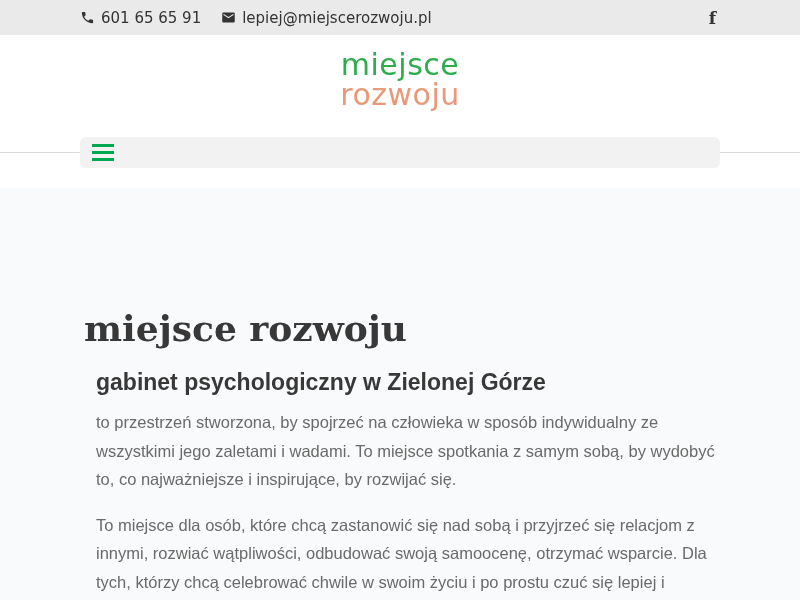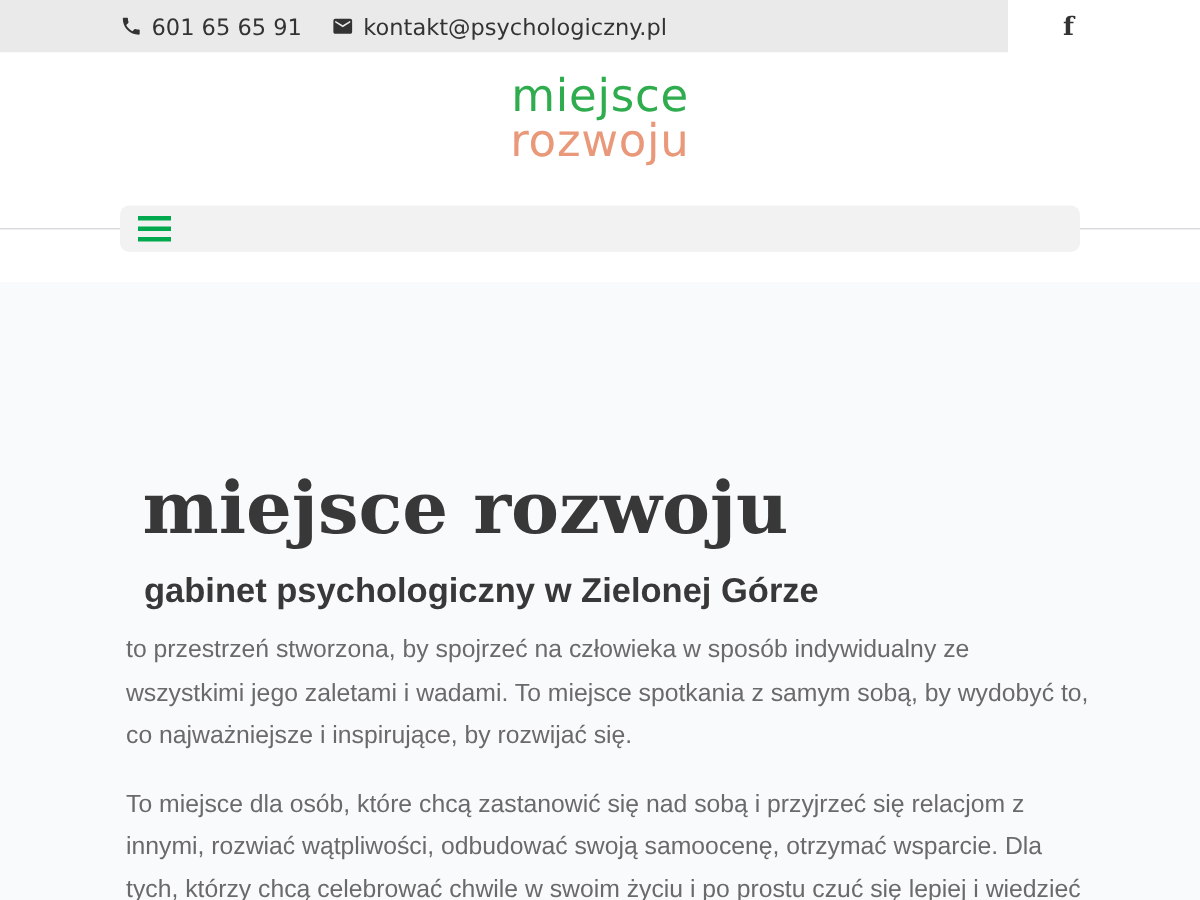--- a/index.html
+++ b/index.html
@@ -1,20 +1,20 @@
 <!DOCTYPE html>
 <html><head>
 <meta charset="utf-8">
 <style>
   html,body{margin:0;padding:0;background:#fff;}
   .page{position:relative;width:800px;height:600px;overflow:hidden;background:#fff;
         font-family:"Liberation Sans",sans-serif;}
 
   
-  .topbar{position:absolute;left:0;top:0;width:672px;height:35px;background:#eaeaea;
+  .topbar{position:absolute;left:0;top:0;width:800px;height:35px;background:#eaeaea;
           display:flex;align-items:center;box-sizing:border-box;padding-left:80px;
           font-family:"DejaVu Sans",sans-serif;}
   .topbar-item{display:flex;align-items:center;gap:6px;color:#333;text-decoration:none;
                font-size:15px;font-weight:500;margin-right:20px;cursor:pointer;}
   .topbar-item .icn{display:inline-flex;align-items:center;}
   .topbar-item svg{width:15px;height:15px;fill:#333;}
   .fb-link{position:absolute;right:84px;top:0;height:35px;display:flex;align-items:center;
            text-decoration:none;color:#333;font-family:"DejaVu Serif",serif;
            font-weight:700;font-size:17px;cursor:pointer;}
 
@@ -33,25 +33,25 @@
             border-radius:6px;display:flex;align-items:center;box-sizing:border-box;
             padding:0 12px;cursor:pointer;}
   .menu-label{font-size:15px;color:#666;flex:1;}
   .hamburger{display:flex;flex-direction:column;justify-content:center;gap:4px;
              width:22px;height:22px;cursor:pointer;}
   .hamburger span{display:block;width:22px;height:3px;background:#00a94e;}
 
   
   .content{position:absolute;left:0;top:188px;width:800px;height:412px;background:#f9fafb;}
   .text-block{position:absolute;left:80px;top:112px;width:648px;}
-  .text-block h1{margin:15px;font-family:"DejaVu Serif","Liberation Serif",serif;
-                 font-weight:700;font-size:48px;line-height:48px;color:#383838;}
+  .text-block h1{margin:4px;font-family:"DejaVu Serif","Liberation Serif",serif;
+                 font-weight:700;font-size:36px;line-height:48px;color:#383838;}
   .text-block h2{margin:16px 0 0 16px;font-family:"Liberation Sans",sans-serif;
                  font-weight:700;font-size:23px;line-height:28px;color:#383838;}
-  .text-block p{margin:12px 0 0 4px;font-size:16.5px;line-height:28.5px;color:#6a6a6a;}
+  .text-block p{margin:12px 0 0 16px;font-size:16.5px;line-height:28.5px;color:#6a6a6a;}
   .text-block p + p{margin-top:17px;}
 </style>
 </head>
 <body>
 
 <div class="page">
 
   <div class="topbar">
     <a class="topbar-item">
       <span class="icn">
@@ -60,21 +60,21 @@
           </svg>
       </span>
       <span>601 65 65 91</span>
     </a>
     <a class="topbar-item">
       <span class="icn">
         <svg viewBox="0 0 24 24">
             <path d="M20 4H4c-1.1 0-1.99.9-1.99 2L2 18c0 1.1.9 2 2 2h16c1.1 0 2-.9 2-2V6c0-1.1-.9-2-2-2zm0 4l-8 5-8-5V6l8 5 8-5v2z"></path>
           </svg>
       </span>
-      <span>kontakt@psychologiczny.pl</span>
+      <span>lepiej@miejscerozwoju.pl</span>
     </a>
   </div>
   <a class="fb-link">f</a>
 
   <div class="header">
     <a class="logo">
       <span class="logo-top">miejsce</span>
       <span class="logo-bottom">rozwoju</span>
     </a>
     <div class="menu-bar">

